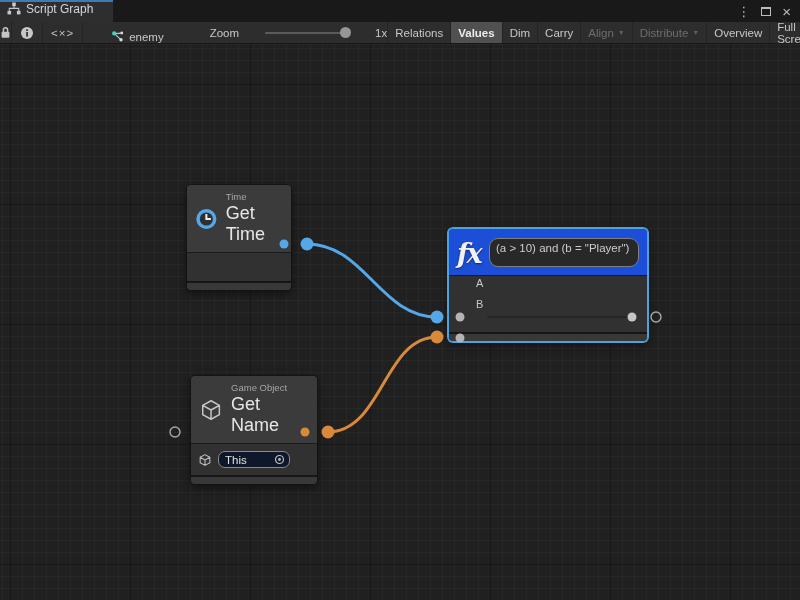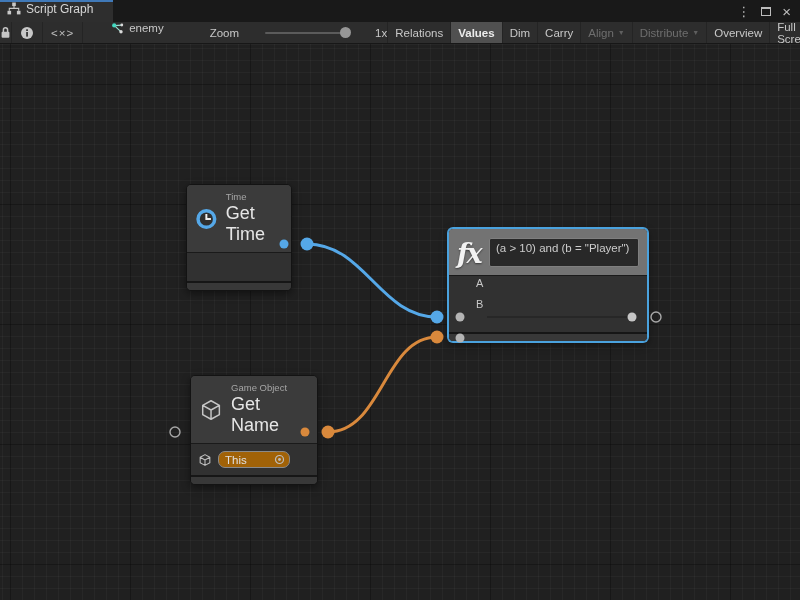--- a/index.html
+++ b/index.html
@@ -15,21 +15,21 @@
     padding-right:9px; color:#bdbdbd; }
   .win-controls .glyph { font-size:13px; line-height:1; cursor:default; }
   .maxbox { width:10px; height:9px; border:1px solid #bdbdbd; border-top-width:2px; display:inline-block; }
 
   
   .toolbar { height:22px; background:#2d2d2d; border-bottom:1px solid #171717;
     display:flex; align-items:stretch; font-size:11.5px; color:#c8c8c8; }
   .tbtn { display:flex; align-items:center; justify-content:center;
     padding:0 8px; border-right:1px solid #242424; }
   .tbtn.icon-only { width:27px; padding:0; }
-  .graph-ref { display:flex; align-items:flex-start; gap:5px; margin-left:22px; padding:0 6px; }
+  .graph-ref { display:flex; align-items:flex-end; gap:5px; margin-left:22px; padding:0 6px; }
   .zoom-group { display:flex; align-items:center; gap:26px; margin-left:40px; }
   .slider { position:relative; width:84px; height:2px; background:#5b5b5b; border-radius:1px; }
   .slider-handle { position:absolute; right:-2px; top:-4.5px; width:11px; height:11px;
     border-radius:50%; background:#969696; }
   .right-group { margin-left:auto; display:flex; align-items:stretch; }
   .right-group .tbtn { border-right:none; border-left:1px solid #242424; padding:1px 7px; }
   .tbtn.active { background:#505050; color:#ececec;font-weight:bold; }
   .tbtn.disabled { color:#6e6e6e; }
   .dd-arrow { font-size:7px; margin-left:4px; color:#8a8a8a; }
   .tbtn.disabled .dd-arrow { color:#5f5f5f; }
@@ -51,34 +51,34 @@
     padding:6px 10px 6px 8px; border-bottom:1px solid #1a1a1a; }
   .node-sub { font-size:9.5px; color:#a6a6a6; line-height:1.25; }
   .node-title { font-size:18px; color:#e6e6e6; line-height:1.2; }
   .node-footer { height:9px; background:#383838; border-top:2px solid #161616; }
 
   .node-time { left:186px; top:140px; width:106px; }
   .node-time .node-body { height:28px; }
 
   .node-go { left:190px; top:331px; width:128px; }
   .node-go .node-body { height:31px; display:flex; align-items:center; gap:6px; padding:0 8px 0 7px; }
-  .obj-field { width:72px; height:17px; background:#a16207; border:1px solid #8a8a8a;
+  .obj-field { width:72px; height:17px; background:#0f172a; border:1px solid #8a8a8a;
     border-radius:7px; display:flex; align-items:center; padding:0 4px 0 6px;
     font-size:11.5px; color:#e0e0e0; }
   .obj-field .val { flex:1; }
 
   .node-formula { left:448px; top:184px; width:200px; }
-  .f-header { background:#737373; border-bottom:1px solid #1a1a1a; padding:9px 8px 8px 8px;
+  .f-header { background:#1d4ed8; border-bottom:1px solid #1a1a1a; padding:9px 8px 8px 8px;
     display:flex; align-items:flex-start; }
   .fx { width:36px; font-family:"DejaVu Serif", serif; font-style:italic; font-weight:bold;
     font-size:27px; color:#f2f2f2; line-height:1; letter-spacing:-2px; padding-top:2px;
     text-shadow:0 1px 2px rgba(0,0,0,0.5); }
   .f-content { flex:1; }
   .f-title { font-size:12px; color:#e2e2e2; margin-bottom:4px; }
-  .f-field { width:150px; background:#282828; border:1px solid #7f7f7f; border-radius:2px;
+  .f-field { width:150px; background:#282828; border:1px solid #7f7f7f; border-radius:9px;
     padding:2px 6px 3px 6px; font-size:11.5px; color:#cccccc; line-height:1.3; min-height:29px; }
   .f-inputs { display:flex; align-items:center; gap:6px; margin-top:7px; }
   .f-inputs-label { font-size:12px; color:#d2d2d2; }
   .f-inputs-box { min-width:15px; text-align:center; background:#222222; border:1px solid #4c4c4c;
     border-radius:2px; font-size:11px; color:#d2d2d2; padding:0 4px; line-height:15px; }
   .f-ports { position:relative; height:56px; }
   .port-label { position:absolute; font-size:11px; color:#c8c8c8; }
   .port-a { left:27px; top:1px; }
   .port-b { left:27px; top:22px; }
 

